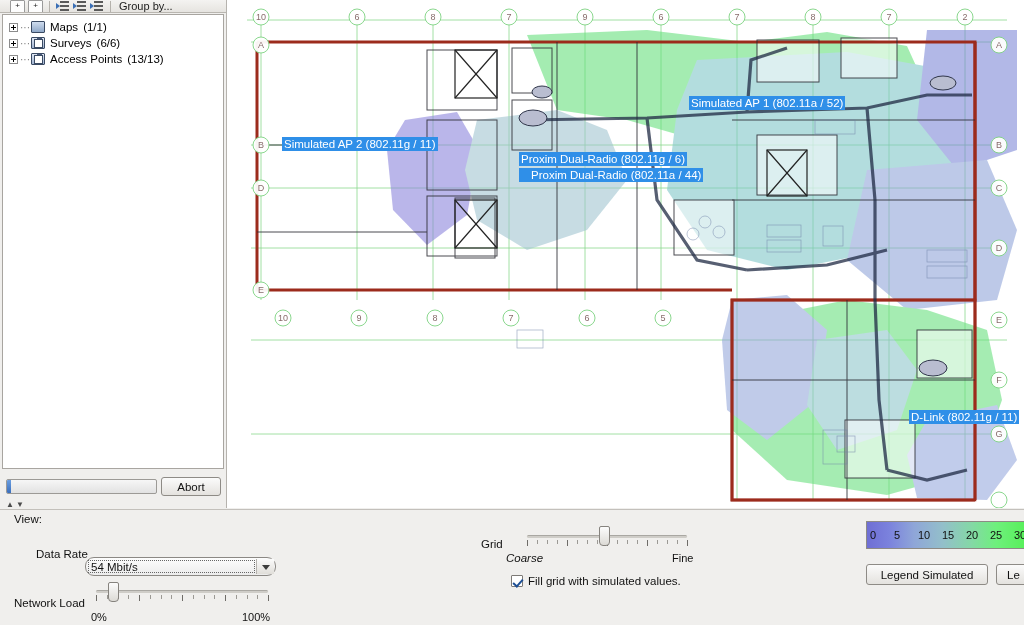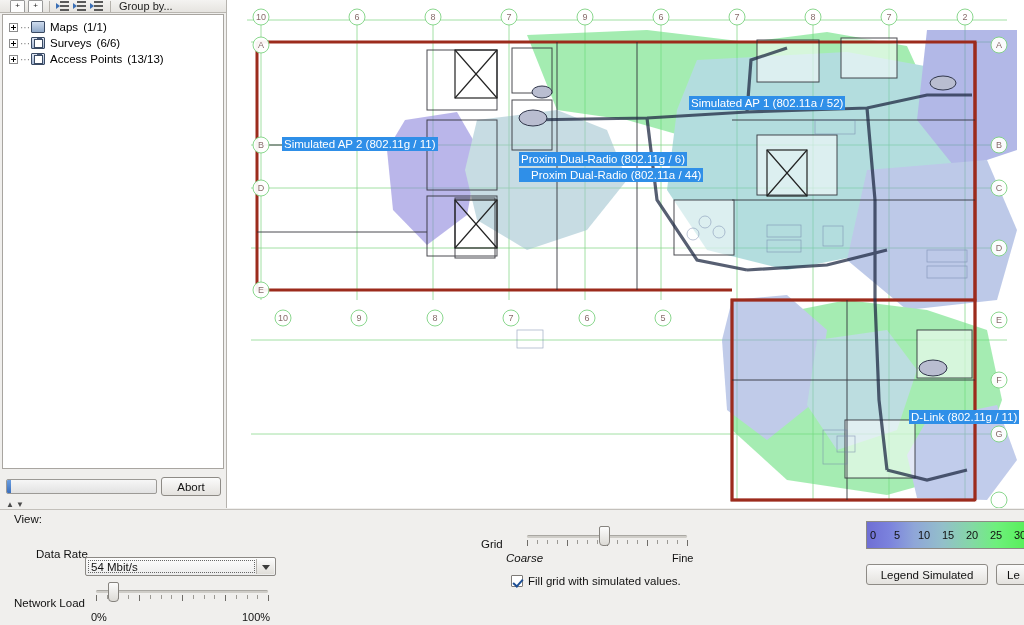--- a/index.html
+++ b/index.html
@@ -135,21 +135,21 @@
   }
   .combo-arrow {
     position: absolute; right: 5px; top: 50%; margin-top: -2px;
     width: 0; height: 0; border-left: 4px solid transparent;
     border-right: 4px solid transparent; border-top: 5px solid #3c3c3c;
   }
   #datarate-label { position: absolute; left: 28px; top: 548px; margin-left: 8px; }
   #datarate-select {
     position: absolute; left: 85px; top: 557px; width: 191px; height: 19px;
     background: linear-gradient(#fdfdfd, #ececec);
-    border: 1px solid #8b8884; border-radius: 2px;
+    border: 1px solid #8b8884; border-radius: 9px;
     display: flex; align-items: center; padding-left: 5px;
     font-size: 11.5px; color: #111;
   }
   #datarate-select .inner-focus {
     position: absolute; left: 2px; top: 2px; right: 20px; bottom: 2px;
     border: 1px dotted #666;
   }
   #datarate-select .dr-text { position: relative; z-index: 2; }
   #datarate-select .combo-btn {
     position: absolute; right: 1px; top: 1px; bottom: 1px; width: 18px;

